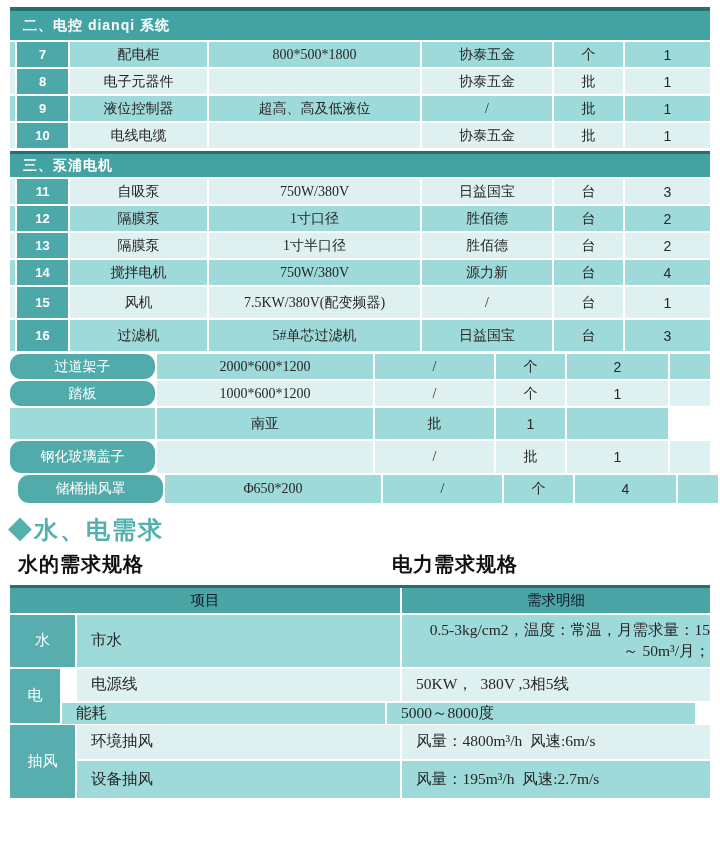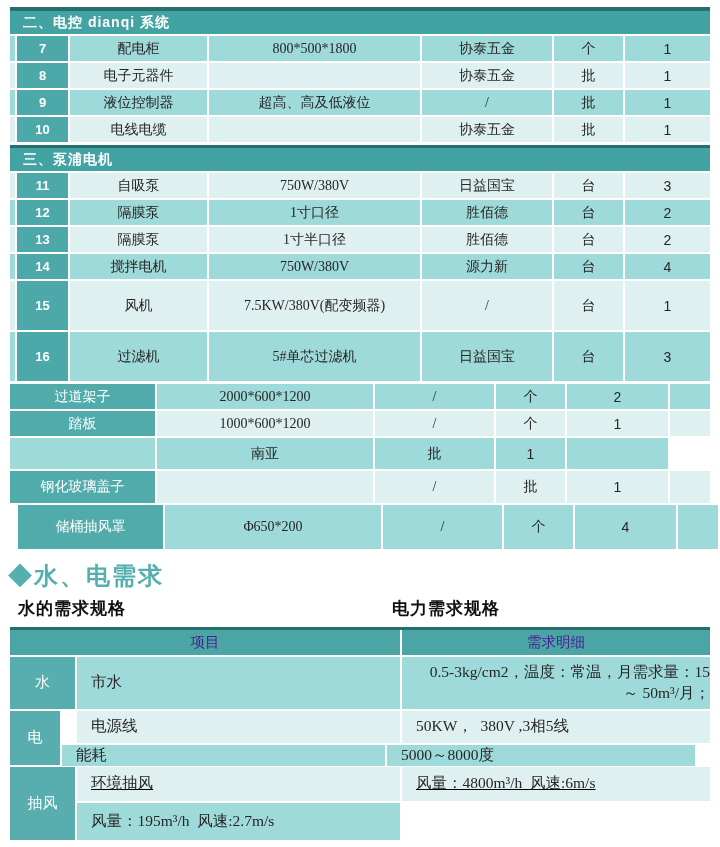--- a/index.html
+++ b/index.html
@@ -17,70 +17,70 @@
   html,body{margin:0;padding:0;background:#ffffff;}
   .page{
     width:720px;height:847px;background:#fff;position:relative;
     font-family:"Liberation Sans",sans-serif;overflow:hidden;box-sizing:border-box;
     padding:7px 10px 0 10px;
   }
   
   .section{width:700px;}
   .section + .section{margin-top:3px;}
   .sec-header{
-    box-sizing:border-box;height:27px;background:var(--header-bar);
+    box-sizing:border-box;height:33px;background:var(--header-bar);
     border-top:4px solid var(--dark-border);
     color:#fff;font-weight:bold;font-size:14px;letter-spacing:1px;
     display:flex;align-items:center;padding-left:13px;margin-bottom:2px;
   }
   .sec-header.thin{border-top-width:3px;height:26px;}
   .rows{display:flex;flex-direction:column;gap:2px;}
   .row-a{display:grid;grid-template-columns:5px 51px 137px 211px 130px 69px 85px;column-gap:2px;height:25px;}
   .row-b{display:grid;grid-template-columns:145px 216px 119px 69px 101px 40px;column-gap:2px;height:25px;}
   
-  #sec-1 .rows > :nth-child(5),#sec-1 .rows > :nth-child(6){height:49px;}
+  #sec-1 .rows > :nth-child(5),#sec-1 .rows > :nth-child(6){height:31px;}
   #sec-2 .rows > :nth-child(3){height:31px;}
   #sec-2 .rows > :nth-child(4){height:32px;}
-  #sec-2 .rows > :nth-child(5){height:44px;padding-left:8px;}
+  #sec-2 .rows > :nth-child(5){height:28px;padding-left:8px;}
   .c{display:flex;align-items:center;justify-content:center;
      font-family:"Liberation Serif",serif;font-size:14px;color:var(--ink);}
   .shade-medium{background:var(--row-medium);}
   .shade-light{background:var(--row-light);}
   .cell-num{background:var(--num-cell);color:#fff;font-family:"Liberation Sans",sans-serif;
             font-weight:bold;font-size:13px;}
-  .cell-label{background:var(--label-cell);color:#fff;font-size:14px;}
+  .cell-label{background:var(--label-cell);color:#fff;font-size:14px;border-radius:11px;}
   .cell-qty{font-family:"Liberation Sans",sans-serif;font-size:14px;}
   
   .heading{
     margin-top:13px;margin-left:-2px;color:var(--heading);
     font-weight:bold;font-size:24px;letter-spacing:2px;line-height:1.15;
   }
   .subheads{display:flex;margin-top:7px;margin-bottom:7px;}
-  .subhead{font-weight:bold;font-size:17px;color:#101010;letter-spacing:1px;}
+  .subhead{font-weight:bold;font-size:20px;color:#101010;letter-spacing:1px;}
   .subhead-left{width:382px;padding-left:8px;box-sizing:border-box;}
   
   .req{width:700px;}
   .req-header{display:grid;grid-template-columns:390px 308px;column-gap:2px;
               border-top:3px solid var(--dark-border);margin-bottom:2px;}
-  .req-header .c{height:25px;background:var(--req-header);color:#4c1d95;font-size:14.5px;}
+  .req-header .c{height:25px;background:var(--req-header);color:#0f172a;font-size:14.5px;}
   .req-groups{display:flex;flex-direction:column;gap:2px;}
   .group{display:flex;gap:2px;}
   .group-label{width:65px;background:var(--req-label);color:#fff;
     display:flex;align-items:center;justify-content:center;
     font-family:"Liberation Serif",serif;font-size:15px;}
   .group-rows{display:flex;flex-direction:column;gap:2px;flex:1;}
   .req-row{display:grid;grid-template-columns:323px 308px;column-gap:2px;}
   .req-item,.req-detail{display:flex;align-items:center;box-sizing:border-box;
     font-family:"Liberation Serif",serif;font-size:15.5px;color:var(--ink);
     padding-left:14px;}
   .req-detail span{white-space:pre-wrap;line-height:1.35;}
   #group-0 .req-row{height:52px;text-align:right;}
   #group-1 .req-row:nth-child(1){height:32px;padding-left:15px;}
   #group-1 .req-row:nth-child(2){height:20px;}
-  #group-2 .req-row:nth-child(1){height:34px;text-decoration:underline;}
+  #group-2 .req-row:nth-child(1){height:34px;}
   #group-2 .req-row:nth-child(2){height:37px;}
 </style>
 </head>
 <body>
 
 <div class="page">
 
   <div id="sections">
       <div class="section" id="sec-0">
         <div class="sec-header">二、电控 dianqi 系统</div>
@@ -271,20 +271,21 @@
         <div class="group" id="group-2">
           <div class="group-label">抽风</div>
           <div class="group-rows">
             <div class="req-row">
               <div class="req-item shade-light">环境抽风</div>
               <div class="req-detail shade-light">
                 <span>风量：4800m³/h  风速:6m/s</span>
               </div>
             </div>
             <div class="req-row">
+              <div class="req-item shade-medium">设备抽风</div>
               <div class="req-detail shade-medium">
                 <span>风量：195m³/h  风速:2.7m/s</span>
               </div>
             </div>
           </div>
         </div>
       </div>
   </div>
 
 </div>

